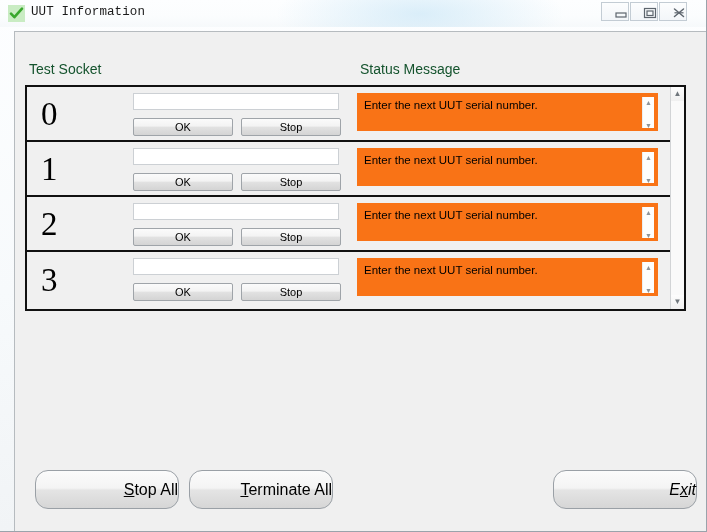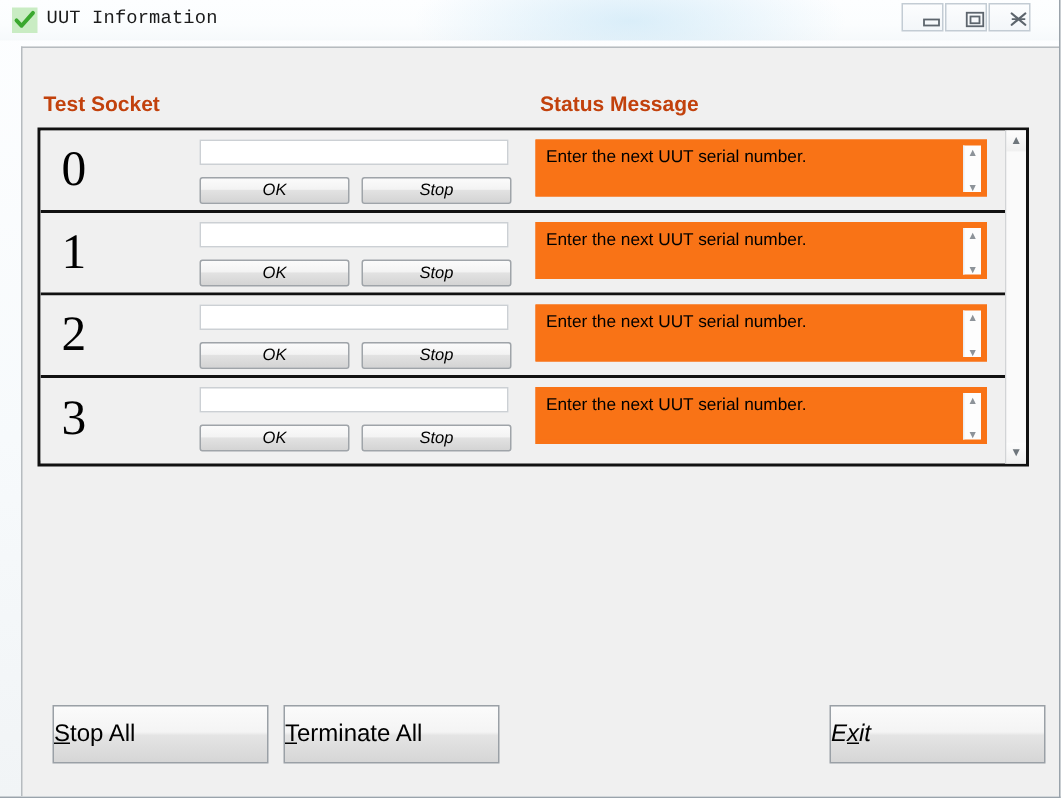--- a/index.html
+++ b/index.html
@@ -79,22 +79,22 @@
     background: #f0f0f0;
     border-left: 1px solid #b6bbbf;
     border-top: 1px solid #b6bbbf;
     box-sizing: border-box;
   }
 
   
   .col-head {
     position: absolute;
     font-size: 14px;
-    font-weight: bold;
-    color: #c2410c;
+    font-weight: normal;
+    color: #14532d;
     white-space: nowrap;
   }
   #head-socket { left: 14px;  top: 29px; }
   #head-serial { left: 128px; top: 29px; }
   #head-status { left: 345px; top: 29px; }
 
   
   #list-frame {
     position: absolute;
     left: 10px;
@@ -157,21 +157,20 @@
     background: linear-gradient(180deg, #fbfbfb 0%, #f3f3f3 45%, #e2e2e2 50%, #d4d4d4 100%);
     border: 1px solid #9fa4a9;
     border-radius: 2px;
     box-sizing: border-box;
     font-family: "Liberation Sans", sans-serif;
     font-size: 11px;
     color: #000;
     text-align: center;
     line-height: 16px;
     padding: 0;
-    font-style: italic;
   }
   .btn-ok   { left: 106px; }
   .btn-stop { left: 214px; }
 
   .status-box {
     position: absolute;
     left: 330px;
     top: 6px;
     width: 301px;
     height: 38px;
@@ -240,26 +239,26 @@
     width: 13px;
     background: #fafafa;
   }
 
   
   .big-btn {
     position: absolute;
     height: 39px;
     background: linear-gradient(180deg, #fbfbfb 0%, #f4f4f4 46%, #e4e4e4 52%, #d6d6d6 100%);
     border: 1px solid #9aa0a6;
-    border-radius: 0;
+    border-radius: 13px;
     box-sizing: border-box;
     font-family: "Liberation Sans", sans-serif;
     font-size: 16px;
     color: #000;
-    text-align: left;
+    text-align: right;
     line-height: 37px;
     padding: 0;
     white-space: nowrap;
   }
   #btn-stop-all      { left: 20px;  top: 438px; width: 144px; }
   #btn-terminate-all { left: 174px; top: 438px; width: 144px; }
   #btn-abort-all     { left: 328px; top: 438px; width: 144px; }
   #btn-exit          { left: 538px; top: 438px; width: 144px; font-style: italic; }
   .acc { text-decoration: underline; }
 </style>

